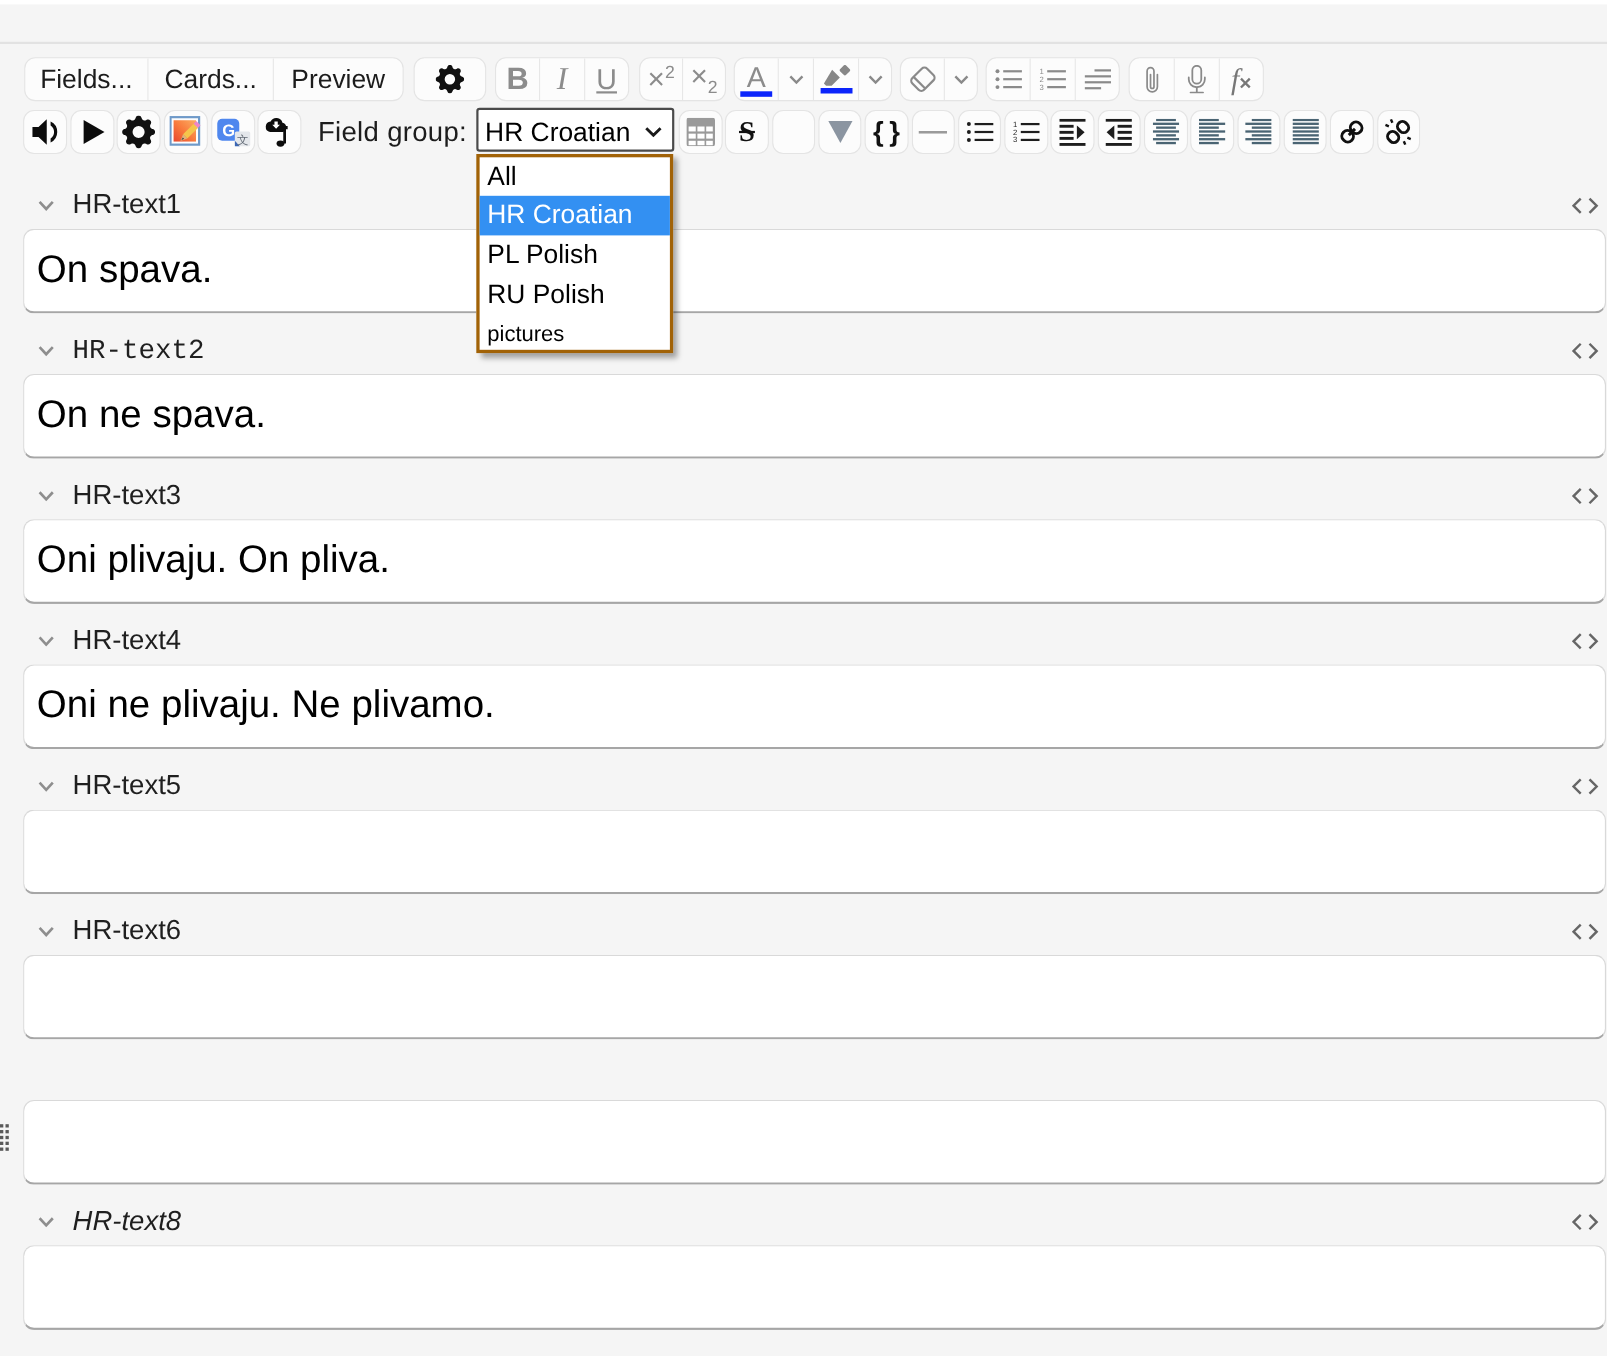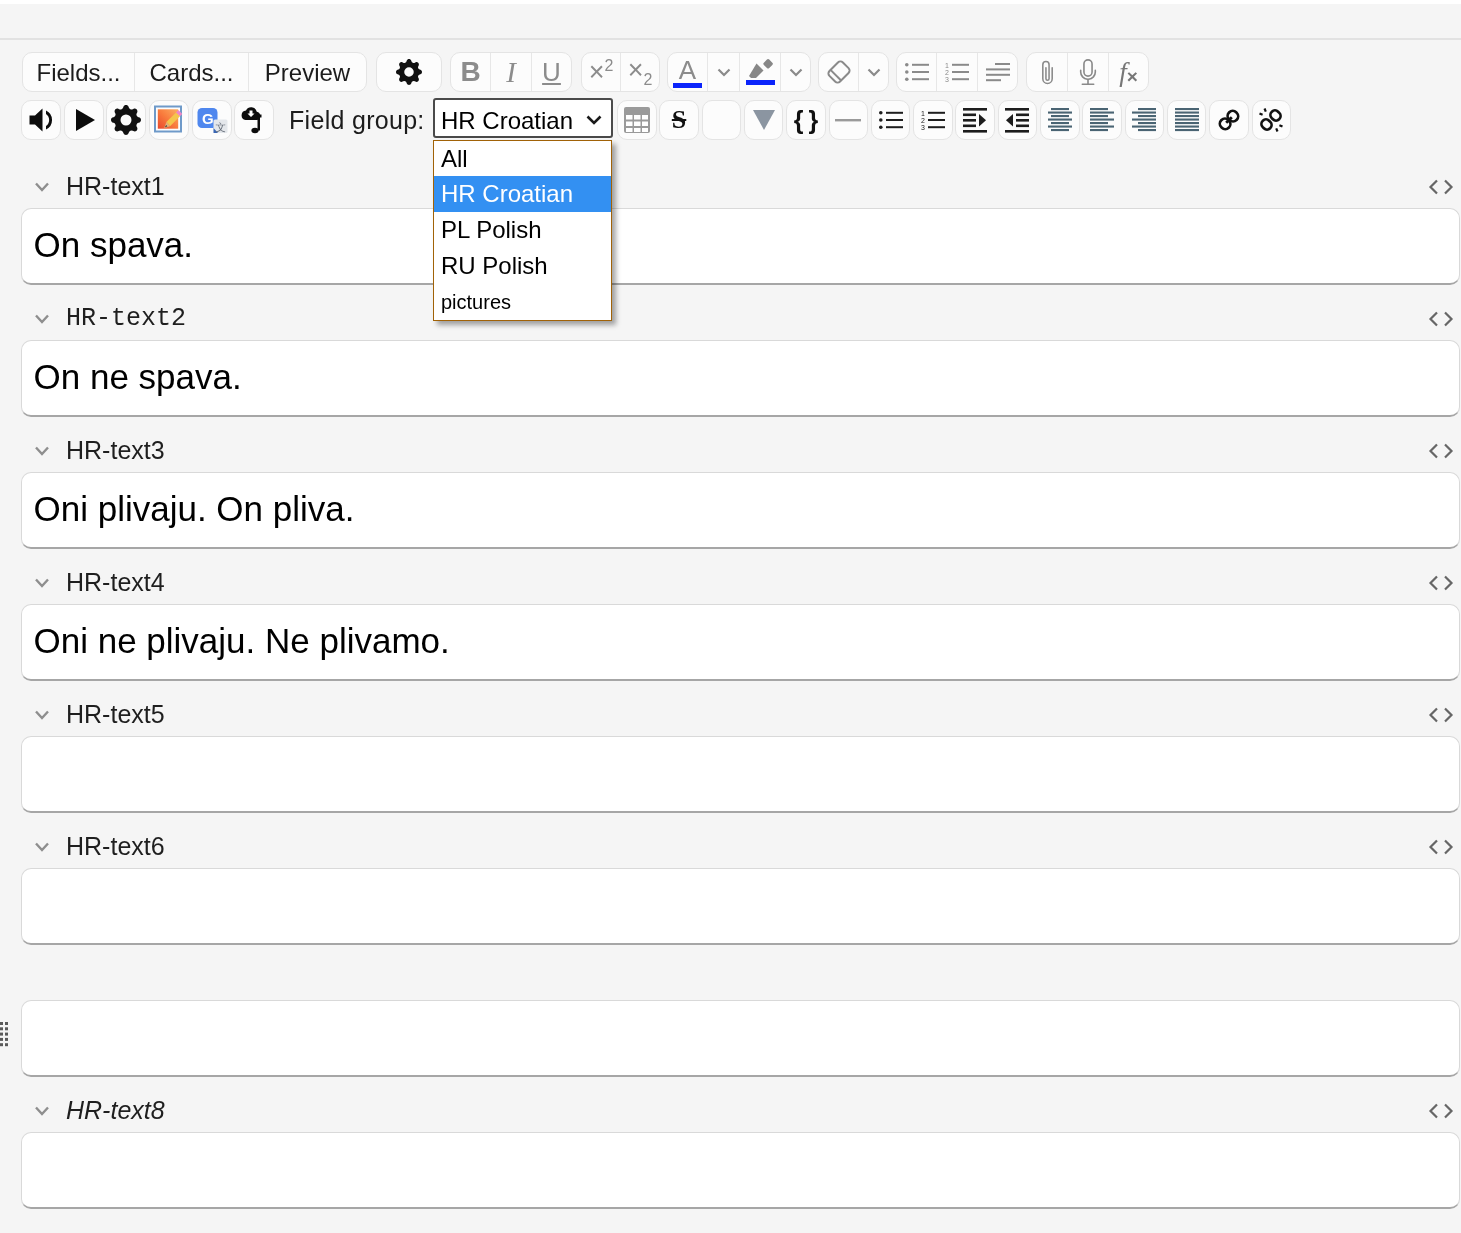--- a/index.html
+++ b/index.html
@@ -398,21 +398,21 @@
         <g stroke="#111" stroke-width="2.2">
           <line x1="6.5" y1="1.5" x2="7.8" y2="4.6"></line>
           <line x1="1.5" y1="6.5" x2="4.6" y2="7.8"></line>
           <line x1="18.2" y1="21.4" x2="19.5" y2="24.5"></line>
           <line x1="21.4" y1="18.2" x2="24.5" y2="19.5"></line>
         </g>
       </svg>
     </div>
   </div>
 
-  <div class="abs" style="left:433px;top:140px;width:179px;height:181px;background:#fff;border:1px solid #a16207;box-shadow:4px 4px 5px rgba(0,0,0,0.35);z-index:50;">
+  <div class="abs" style="left:433px;top:140px;width:179px;height:181px;background:#fff;border:3px solid #a16207;box-shadow:4px 4px 5px rgba(0,0,0,0.35);z-index:50;">
     <div style="height:35px;font-size:24px;color:#000;padding-left:7px;display:flex;align-items:center;">All</div>
     <div style="height:36px;font-size:24px;color:#fff;background:#3390f2;padding-left:7px;display:flex;align-items:center;">HR Croatian</div>
     <div style="height:36px;font-size:24px;color:#000;padding-left:7px;display:flex;align-items:center;">PL Polish</div>
     <div style="height:36px;font-size:24px;color:#000;padding-left:7px;display:flex;align-items:center;">RU Polish</div>
     <div style="height:36px;font-size:20px;color:#000;padding-left:7px;display:flex;align-items:center;">pictures</div>
   </div>
 
   <div id="fields">
     <div class="fhead" style="top:175px;">
       <svg class="fchev" style="top:7px;" width="16" height="10" viewBox="0 0 16 10">

